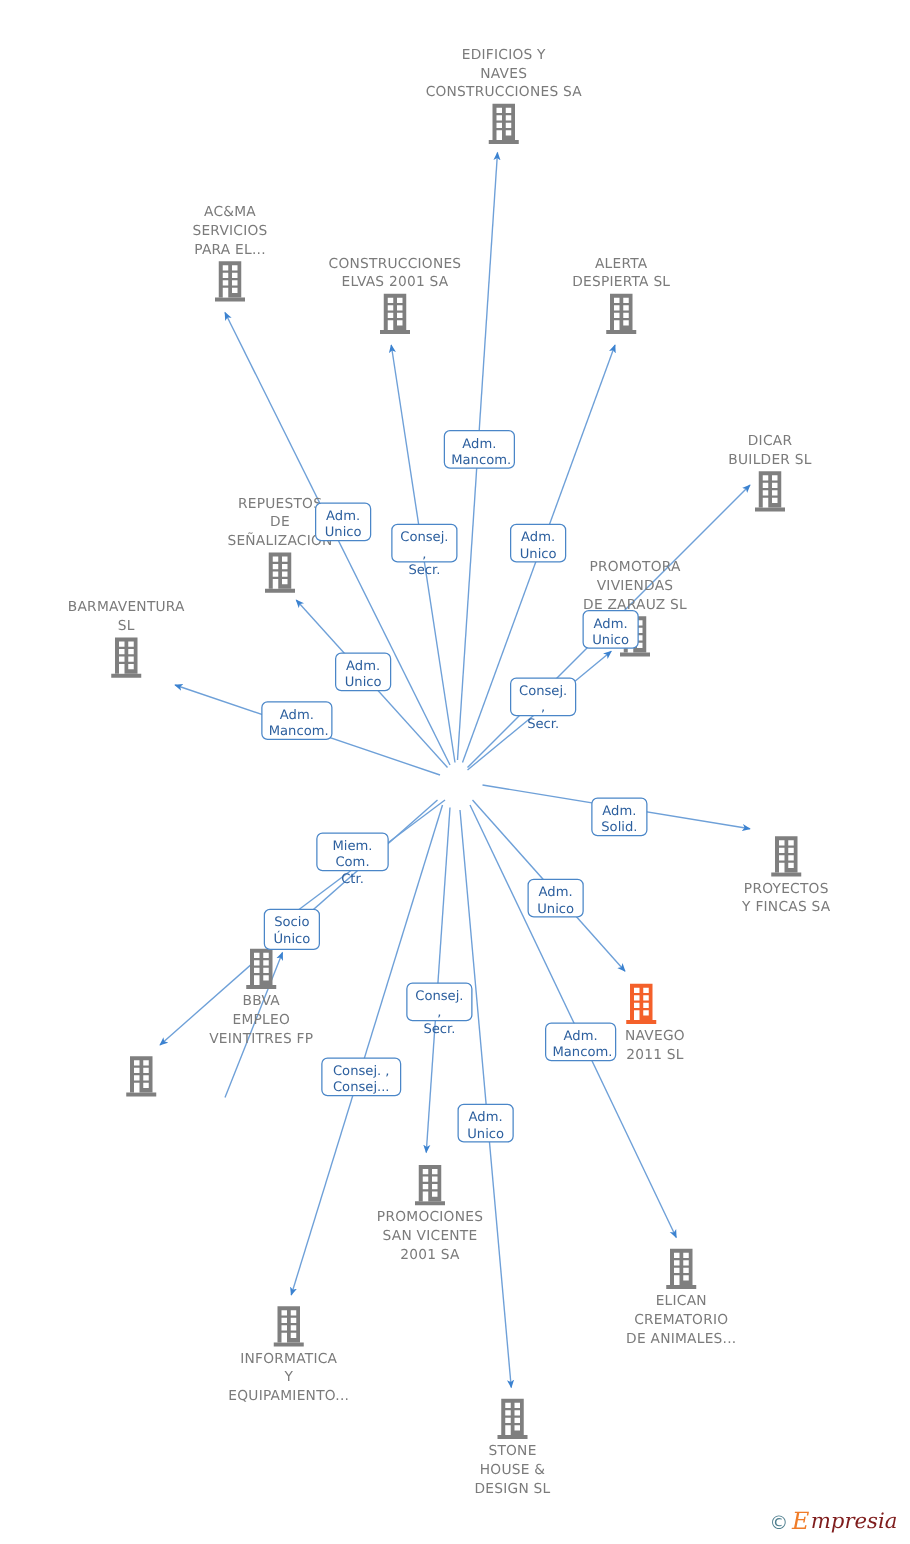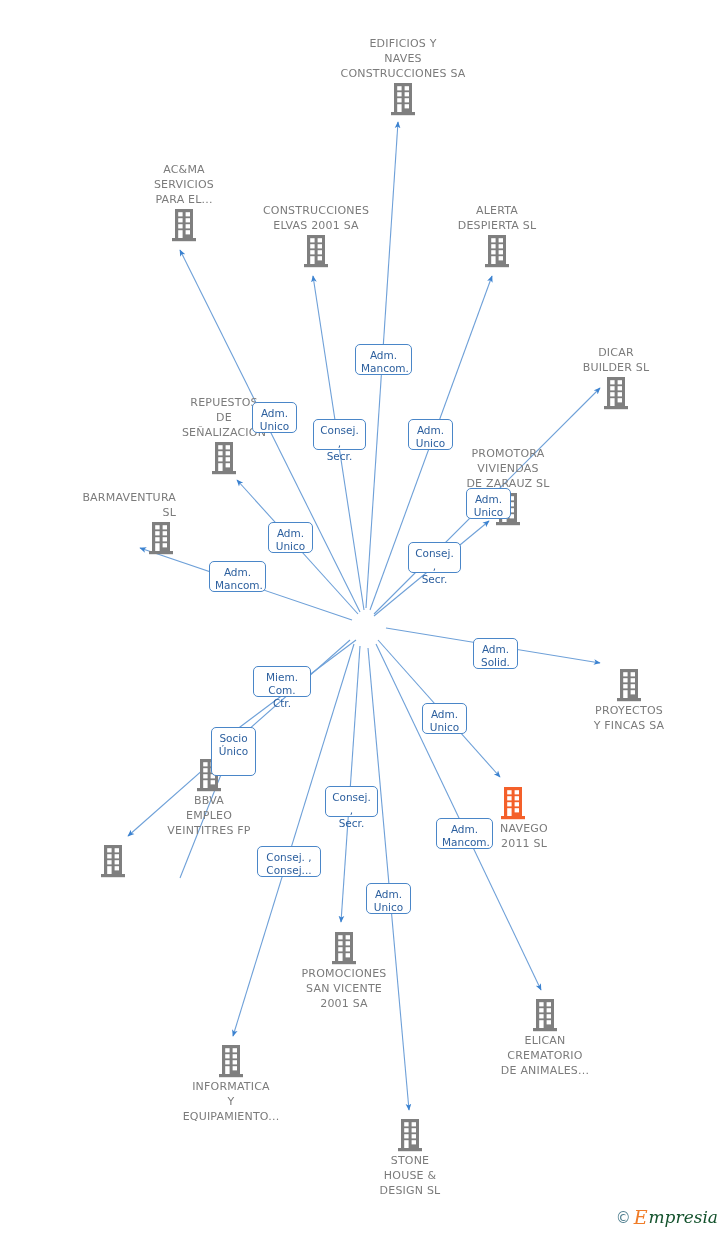--- a/index.html
+++ b/index.html
@@ -89,21 +89,21 @@
     font-family: "DejaVu Serif", serif;
     font-style: italic;
     font-size: 19px;
     color: #f07c28;
     line-height: 19px;
   }
   .watermark .rest {
     font-family: "DejaVu Serif", serif;
     font-style: italic;
     font-size: 17px;
-    color: #14532d;
+    color: #7f1d1d;
     line-height: 19px;
     margin-left: -2px;
   }
 </style>
 </head>
 <body>
 
 <div id="graph">
 
   <svg id="edges" viewBox="0 0 728 1235" xmlns="http://www.w3.org/2000/svg">
@@ -244,21 +244,21 @@
             <rect x="9.2" y="4.2" width="4.4" height="4.2" fill="#ffffff"></rect>
             <rect x="16.6" y="4.2" width="4.4" height="4.2" fill="#ffffff"></rect>
             <rect x="9.2" y="10.2" width="4.4" height="4.2" fill="#ffffff"></rect>
             <rect x="16.6" y="10.2" width="4.4" height="4.2" fill="#ffffff"></rect>
             <rect x="9.2" y="16.2" width="4.4" height="4.2" fill="#ffffff"></rect>
             <rect x="16.6" y="16.2" width="4.4" height="4.2" fill="#ffffff"></rect>
             <rect x="9.2" y="22.2" width="4.4" height="7.8" fill="#ffffff"></rect>
             <rect x="16.6" y="22.2" width="4.4" height="4.2" fill="#ffffff"></rect>
           </svg></span>
       </div>
-      <div class="node label-above" style="top: 490px; left: 101px; text-align: right;">
+      <div class="node label-above" style="top: 478px; left: 101px;">
         <span class="label">BARMAVENTURA
 SL</span>
         <span class="icon"><svg width="30" height="34" viewBox="0 0 30 34" xmlns="http://www.w3.org/2000/svg">
             <path d="M6 1 H24 V30 H6 Z" fill="#7f7f7f"></path>
             <rect x="3" y="30" width="24" height="3.2" fill="#7f7f7f"></rect>
             <rect x="9.2" y="4.2" width="4.4" height="4.2" fill="#ffffff"></rect>
             <rect x="16.6" y="4.2" width="4.4" height="4.2" fill="#ffffff"></rect>
             <rect x="9.2" y="10.2" width="4.4" height="4.2" fill="#ffffff"></rect>
             <rect x="16.6" y="10.2" width="4.4" height="4.2" fill="#ffffff"></rect>
             <rect x="9.2" y="16.2" width="4.4" height="4.2" fill="#ffffff"></rect>
@@ -415,21 +415,21 @@
       <div class="badge" style="left: 408px; top: 542px; width: 53px; height: 31px;">Consej. ,
 Secr.</div>
       <div class="badge" style="left: 209px; top: 561px; width: 57px; height: 31px;">Adm.
 Mancom.</div>
       <div class="badge" style="left: 473px; top: 638px; width: 45px; height: 31px;">Adm.
 Solid.</div>
       <div class="badge" style="left: 253px; top: 666px; width: 58px; height: 31px;">Miem.
 Com. Ctr.</div>
       <div class="badge" style="left: 422px; top: 703px; width: 45px; height: 31px;">Adm.
 Unico</div>
-      <div class="badge" style="left: 211px; top: 727px; width: 45px; height: 49px;">Socio
+      <div class="badge" style="left: 211px; top: 727px; width: 45px; height: 33px;">Socio
 Único</div>
       <div class="badge" style="left: 325px; top: 786px; width: 53px; height: 31px;">Consej. ,
 Secr.</div>
       <div class="badge" style="left: 436px; top: 818px; width: 57px; height: 31px;">Adm.
 Mancom.</div>
       <div class="badge" style="left: 257px; top: 846px; width: 64px; height: 31px;">Consej. ,
 Consej...</div>
       <div class="badge" style="left: 366px; top: 883px; width: 45px; height: 31px;">Adm.
 Unico</div>
     </div>

